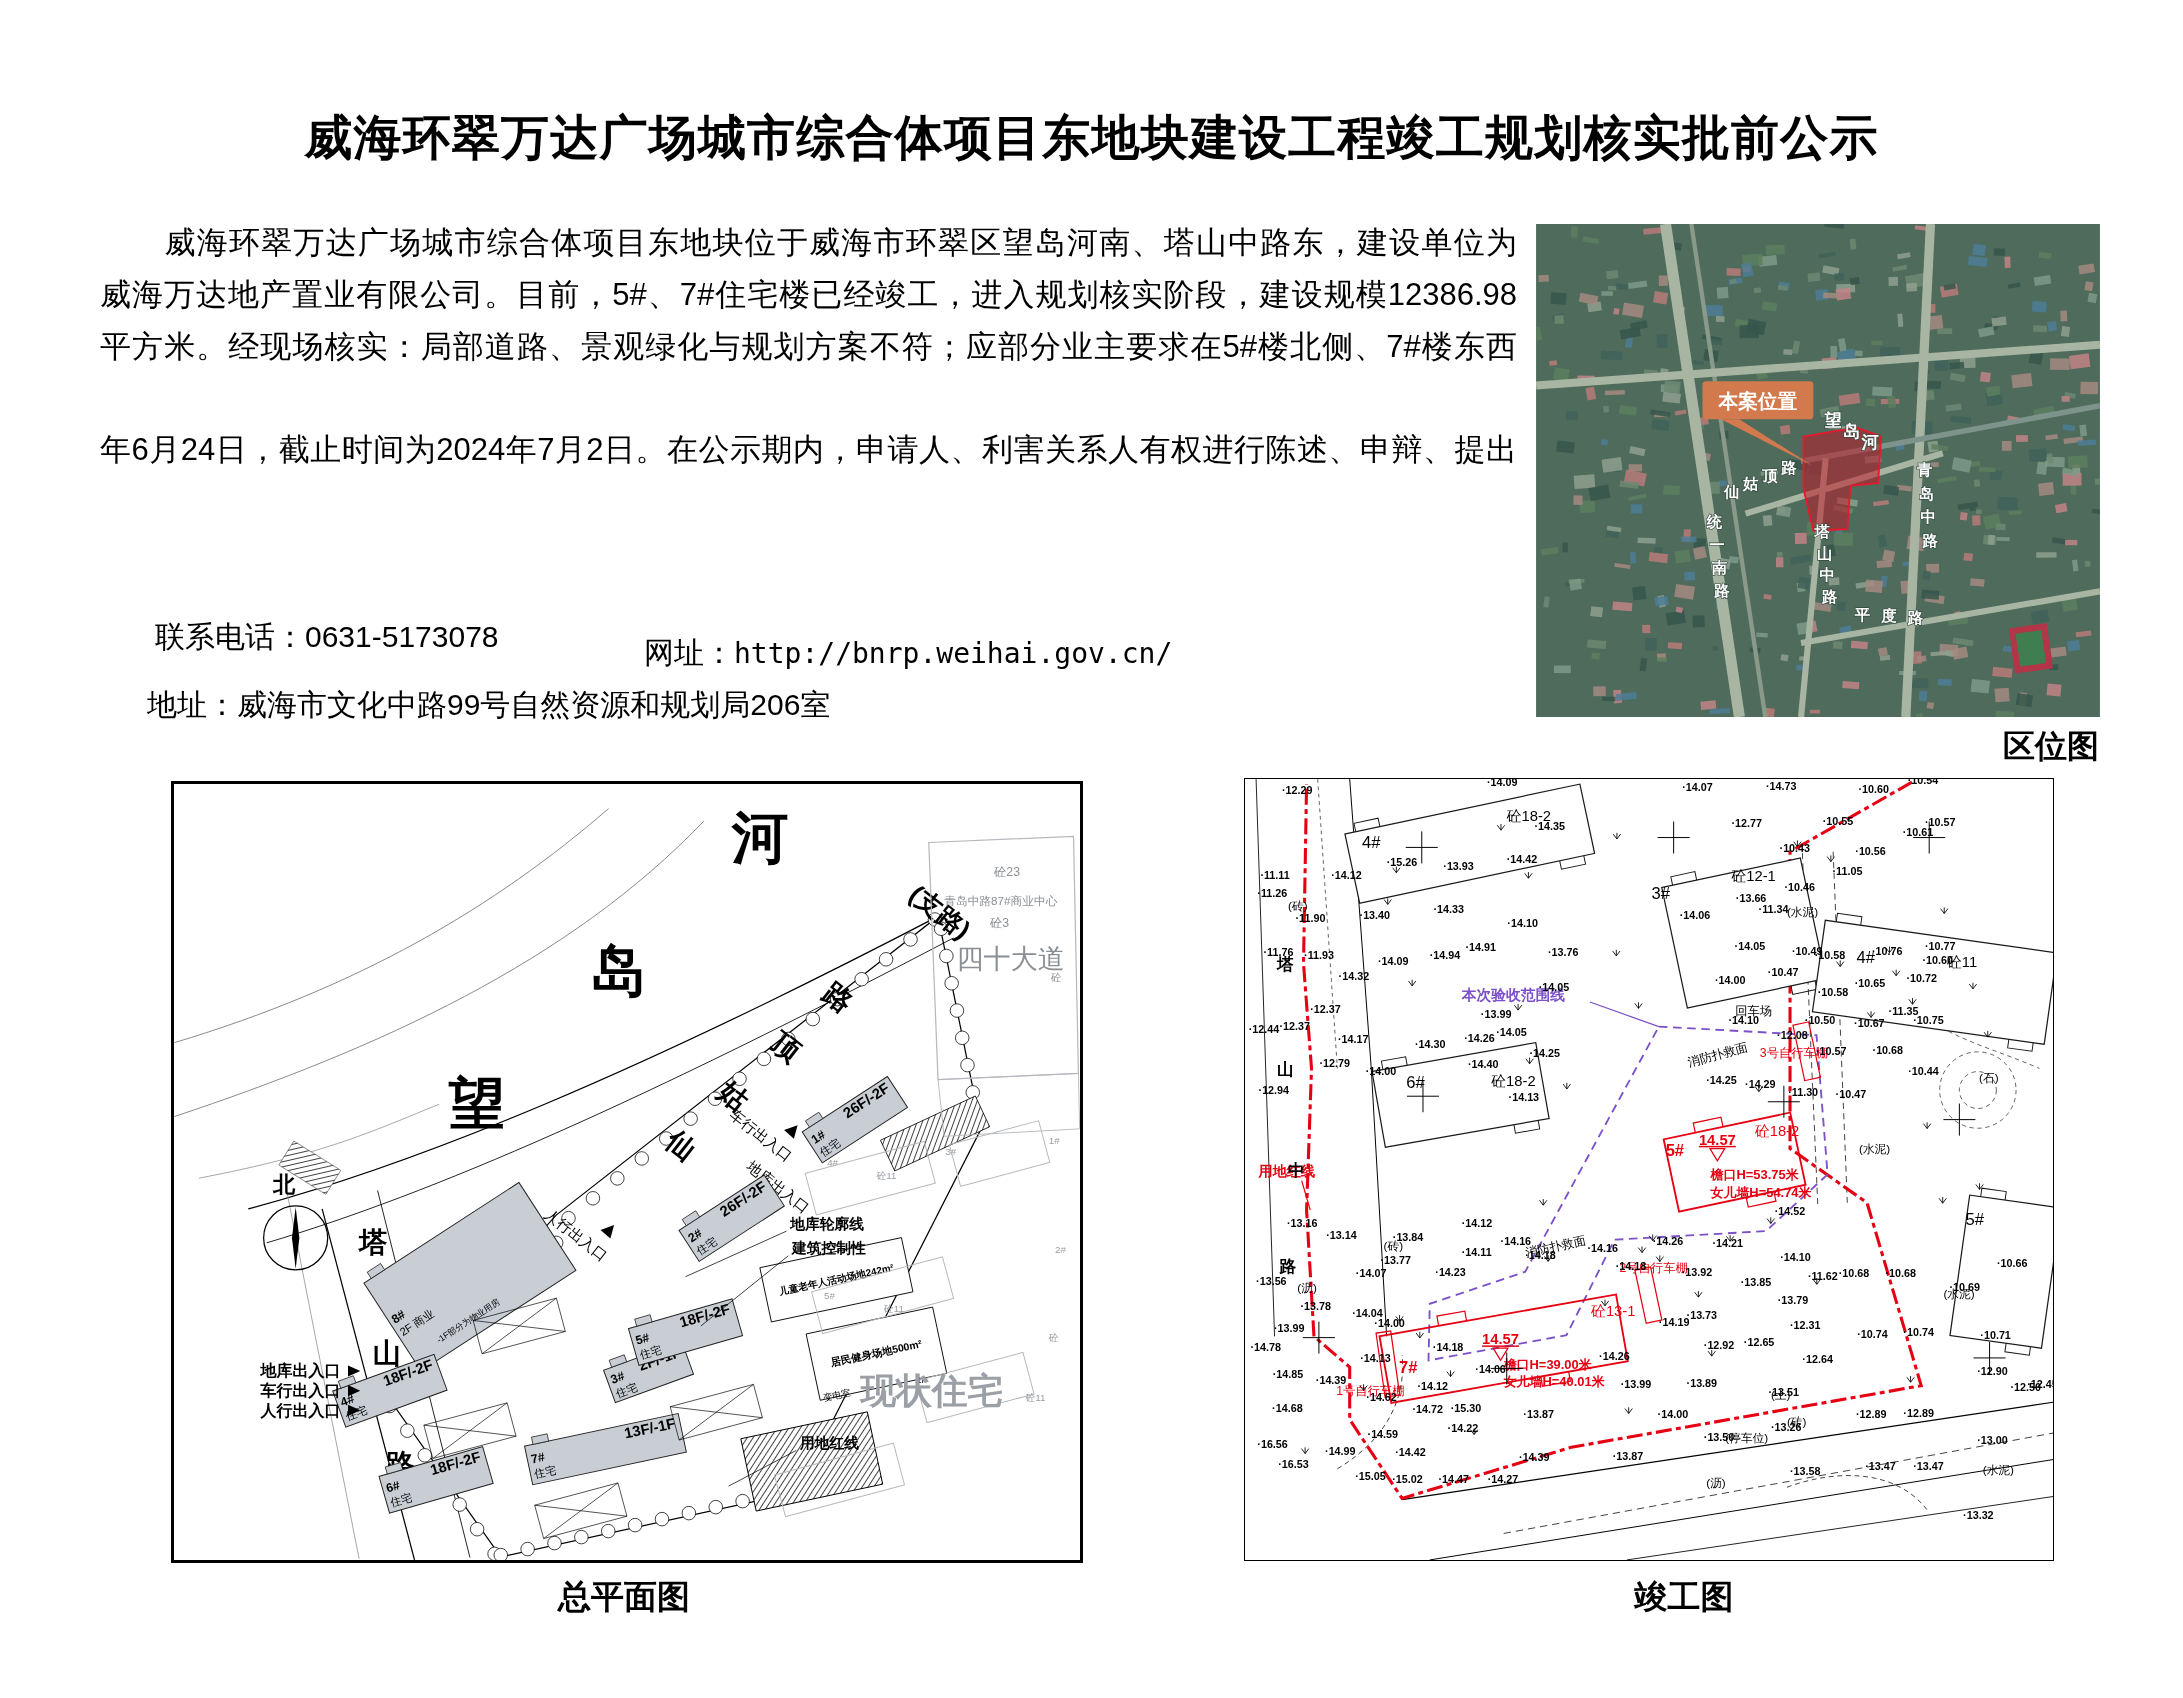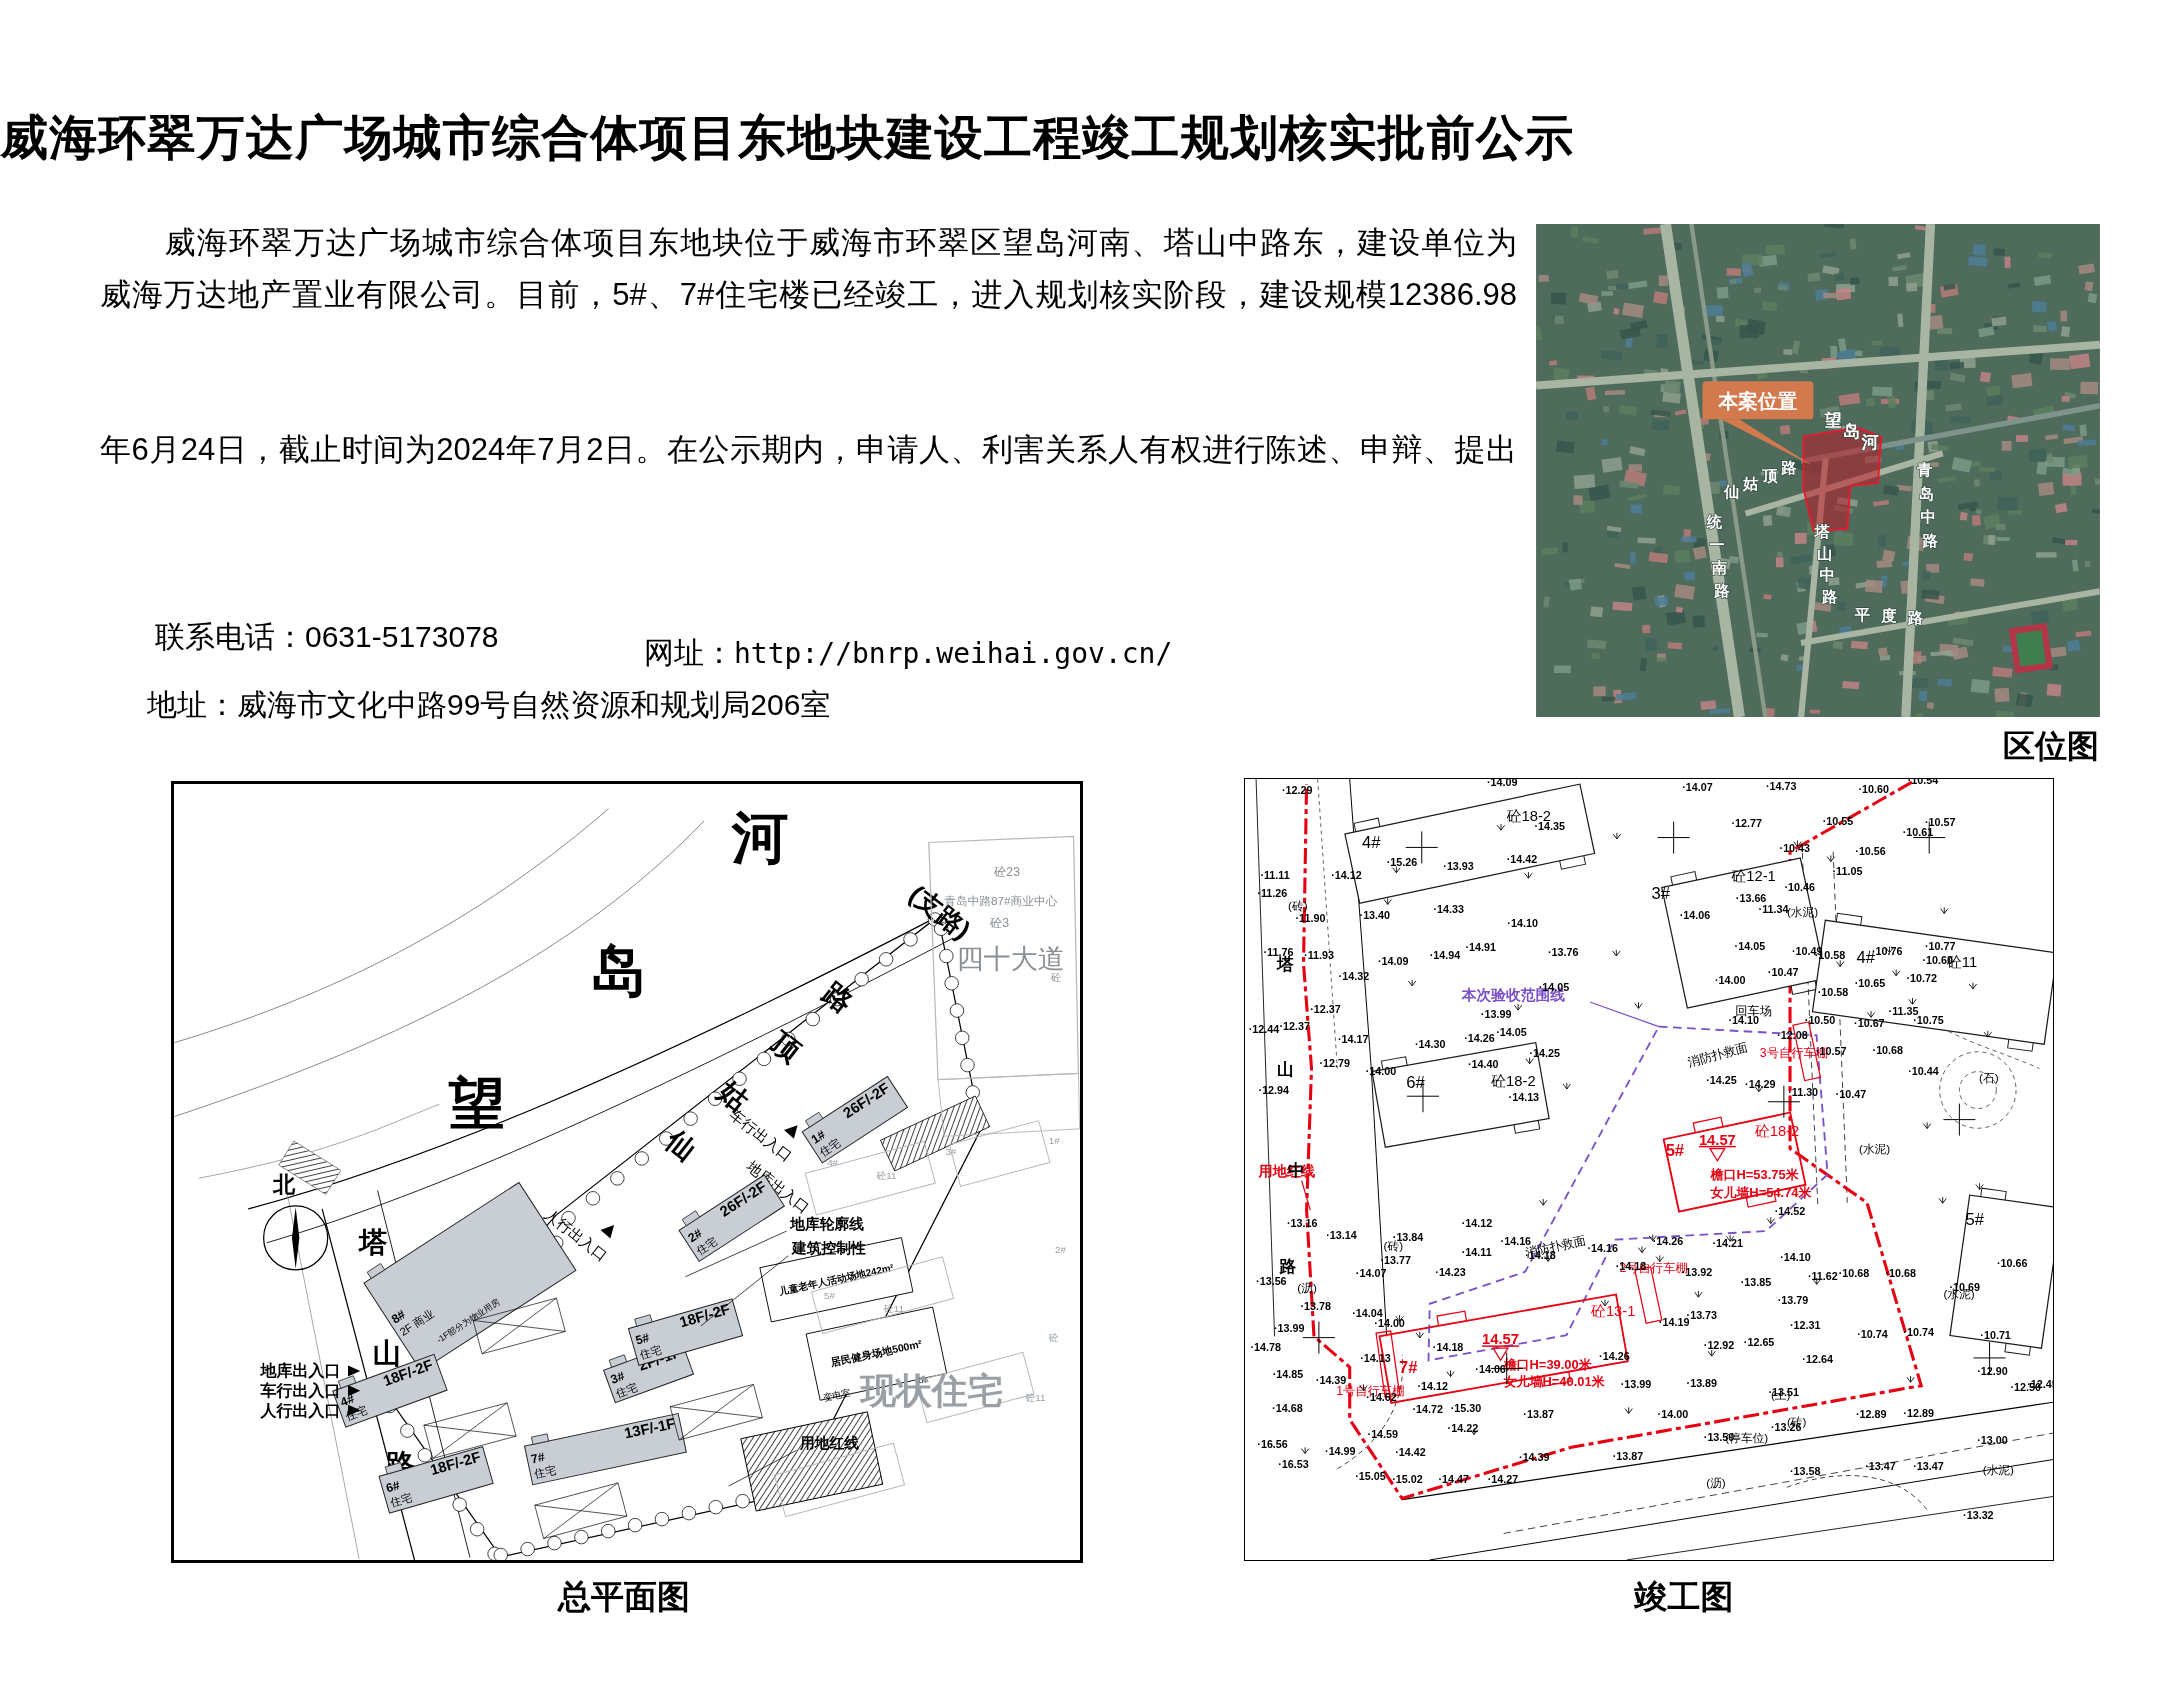--- a/index.html
+++ b/index.html
@@ -1,36 +1,37 @@
 <!DOCTYPE html>
 <html style="font-size:10px"><head>
 <meta charset="utf-8">
 <style>
   html,body{margin:0;padding:0;background:#fff;}
   body{width:2183px;height:1698px;position:relative;font-family:"Liberation Sans",sans-serif;color:#000;overflow:hidden;}
   .abs{position:absolute;}
-  .doc-title{left:0;top:106px;width:2183px;font-size:48px;font-weight:bold;letter-spacing:1.2px;}
+  .doc-title{left:0;top:106px;width:2183px;text-align:center;font-size:48px;font-weight:bold;letter-spacing:1.2px;}
   .para{left:100px;width:1417px;font-size:31px;line-height:52px;}
   .para .pline{text-align:justify;text-align-last:justify;white-space:nowrap;}
   .para .pline.last{text-align:left;text-align-last:left;}
   .contact{font-size:30px;}
   .mono{font-family:"DejaVu Sans Mono",monospace;font-size:28px;}
   .caption{font-size:33px;font-weight:bold;}
   .frame{border:3.1px solid #000;background:#fff;}
   .frame-thin{border:1.8px solid #000;background:#fff;}
   svg text{font-family:"Liberation Sans",sans-serif;}
 </style>
 </head>
 <body>
 
 <div class="abs doc-title">威海环翠万达广场城市综合体项目东地块建设工程竣工规划核实批前公示</div>
 
 <div class="abs para" style="top:217px;" id="para1">
     <div class="pline">　　威海环翠万达广场城市综合体项目东地块位于威海市环翠区望岛河南、塔山中路东，建设单位为</div>
     <div class="pline">威海万达地产置业有限公司。目前，5#、7#住宅楼已经竣工，进入规划核实阶段，建设规模12386.98</div>
+    <div class="pline">平方米。经现场核实：局部道路、景观绿化与规划方案不符；应部分业主要求在5#楼北侧、7#楼东西</div>
   </div>
 <div class="abs para" style="top:424px;" id="para2">
     <div class="pline">年6月24日，截止时间为2024年7月2日。在公示期内，申请人、利害关系人有权进行陈述、申辩、提出</div>
   </div>
 
 <div class="abs contact" style="left:155px;top:617px;">联系电话：0631-5173078</div>
 <div class="abs contact" style="left:644px;top:620px;margin-top:13px;">
   <span>网址：</span><span class="mono">http://bnrp.weihai.gov.cn/</span>
 </div>
 <div class="abs contact" style="left:147px;top:685px;">地址：威海市文化中路99号自然资源和规划局206室</div>

